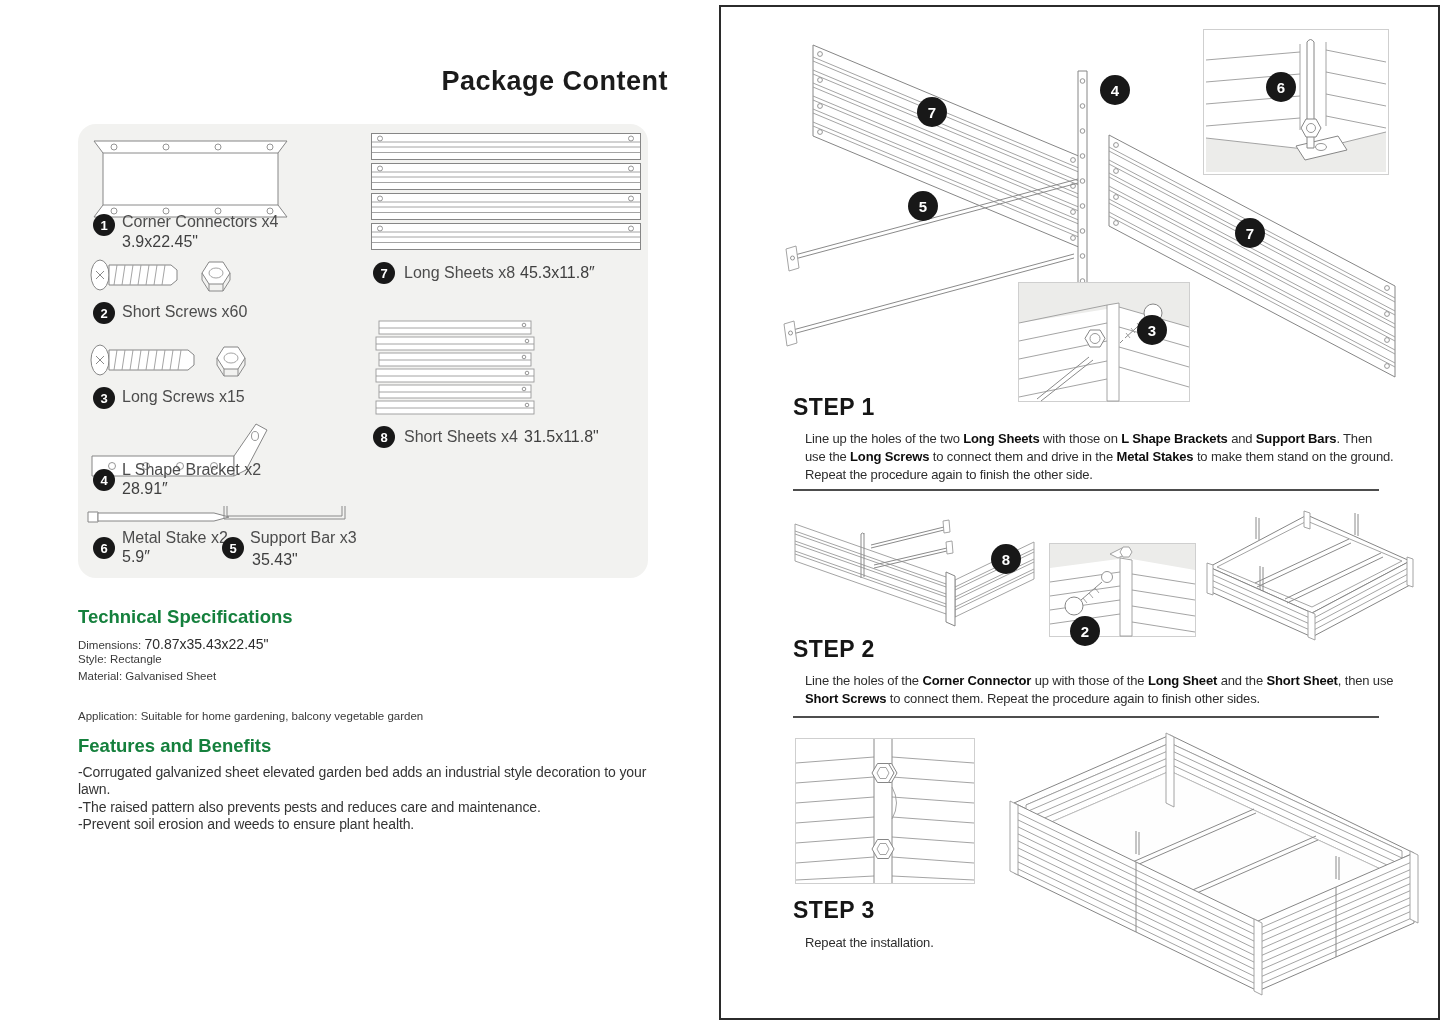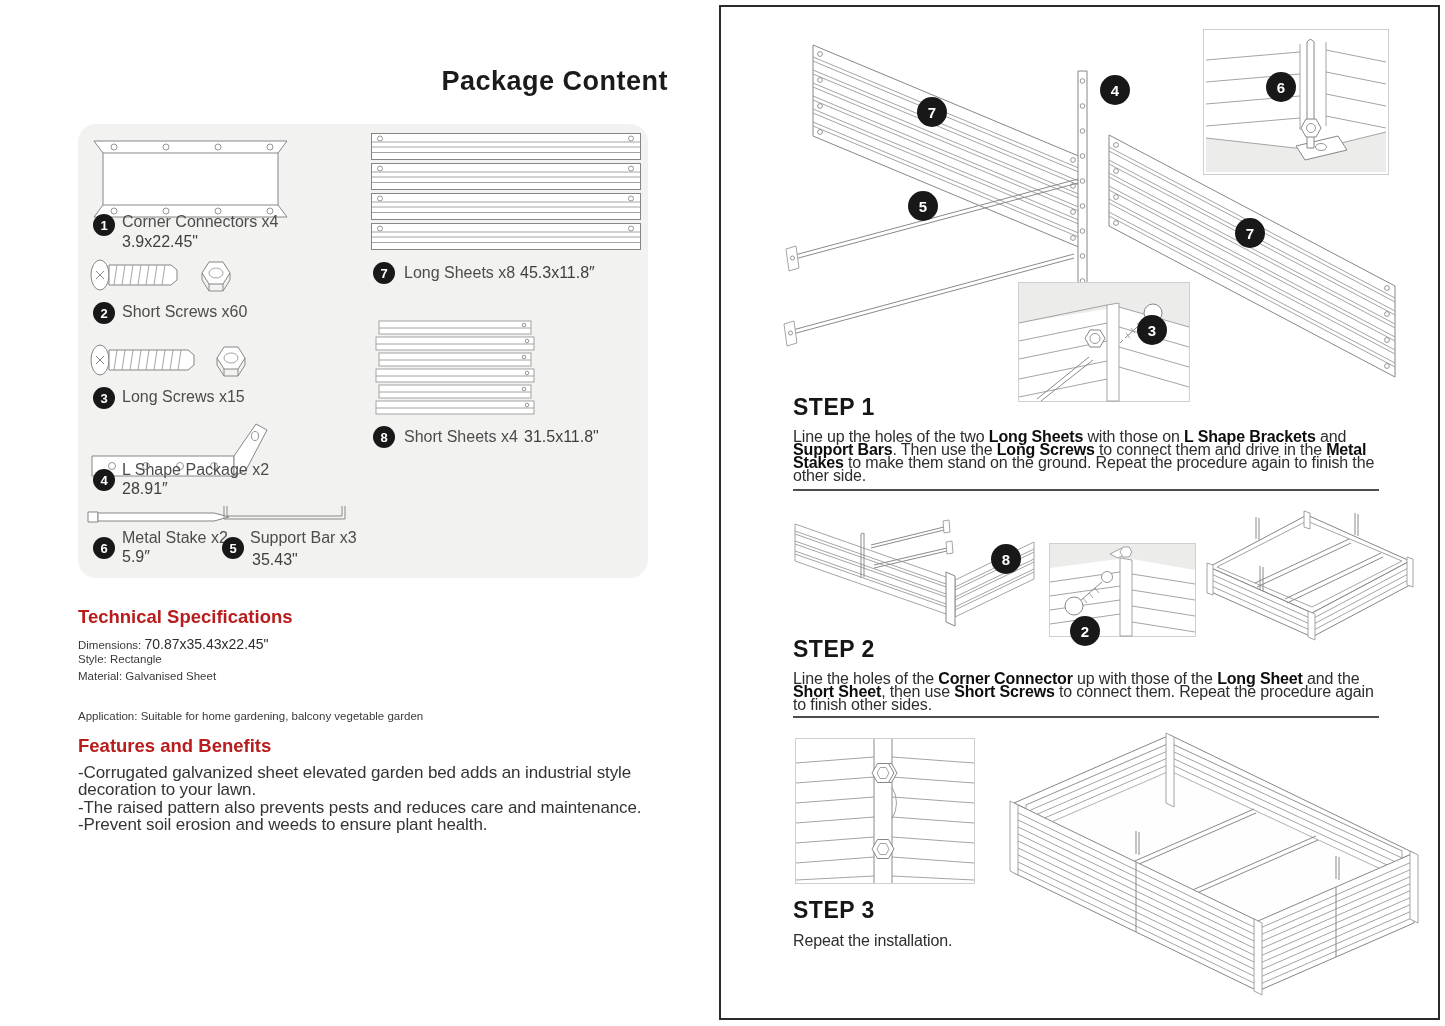--- a/index.html
+++ b/index.html
@@ -10,28 +10,28 @@
   }
   .abs{position:absolute;}
   
   .pkg-title{left:98px;top:66px;width:570px;text-align:right;font-size:27px;font-weight:bold;color:#1b1b1b;letter-spacing:.5px;}
   .parts-box{left:78px;top:124px;width:570px;height:454px;background:#f2f2f0;border-radius:18px;}
   .part-label{font-size:16px;color:#4c4c4c;white-space:nowrap;}
   .part-dim{font-size:16px;color:#3f3f3f;white-space:nowrap;}
   .balloon{position:absolute;border-radius:50%;background:#181818;color:#fff;display:flex;align-items:center;justify-content:center;font-weight:bold;z-index:30;}
   .b22{width:22px;height:22px;font-size:13px;}
   .b30{width:30px;height:30px;font-size:15px;}
-  .spec-head{font-size:18.5px;font-weight:bold;color:#b91c1c;}
+  .spec-head{font-size:18.5px;font-weight:bold;color:#15803d;}
   .spec-line{font-size:11.5px;color:#3a3a3a;}
   .spec-dim-val{font-size:14px;color:#2c2c2c;}
-  .feat-item{font-size:17px;color:#343434;line-height:17.3px;letter-spacing:-0.1px;}
+  .feat-item{font-size:14px;color:#343434;line-height:17.3px;letter-spacing:-0.1px;}
   
   .panel{left:719px;top:5px;width:721px;height:1015px;border:2px solid #2b2b2b;box-sizing:border-box;background:#fff;}
   .step-title{font-size:23px;font-weight:bold;color:#161616;letter-spacing:.5px;}
-  .step-body{font-size:16px;line-height:13px;color:#2d2d2d;letter-spacing:-0.15px;}
+  .step-body{font-size:13px;line-height:18px;color:#2d2d2d;letter-spacing:-0.15px;margin-left:12px;}
   .step-body b{color:#0d0d0d;}
   .divider{height:2px;background:#4d4d4d;}
   .inset{background:#fff;border:1px solid #cfcfcf;box-sizing:border-box;z-index:10;}
   svg{position:absolute;overflow:visible;}
   .ln{stroke:#8a8a8a;stroke-width:1;fill:none;}
   .ln2{stroke:#9a9a9a;stroke-width:.9;fill:none;}
   .fw{fill:#ffffff;stroke:#868686;stroke-width:1;}
   .fw2{fill:#ffffff;stroke:#9a9a9a;stroke-width:.9;}
   .gray{fill:#ececea;stroke:none;}
   .hole{fill:#ffffff;stroke:#8a8a8a;stroke-width:.9;}
@@ -159,21 +159,21 @@
 <div class="abs part-label" style="left:122px;top:213px">Corner Connectors x4</div>
 <div class="abs part-dim" style="left:122px;top:233px">3.9x22.45"</div>
 
 <div class="balloon b22 abs" style="left:93px;top:302px">2</div>
 <div class="abs part-label" style="left:122px;top:303px">Short Screws x60</div>
 
 <div class="balloon b22 abs" style="left:93px;top:387px">3</div>
 <div class="abs part-label" style="left:122px;top:388px">Long Screws x15</div>
 
 <div class="balloon b22 abs" style="left:93px;top:469px">4</div>
-<div class="abs part-label" style="left:122px;top:461px">L Shape Package x2</div>
+<div class="abs part-label" style="left:122px;top:461px">L Shape Bracket x2</div>
 <div class="abs part-dim" style="left:122px;top:480px">28.91″</div>
 
 <div class="balloon b22 abs" style="left:93px;top:537px">6</div>
 <div class="abs part-label" style="left:122px;top:529px">Metal Stake x2</div>
 <div class="abs part-dim" style="left:122px;top:548px">5.9″</div>
 
 <div class="balloon b22 abs" style="left:222px;top:537px">5</div>
 <div class="abs part-label" style="left:250px;top:529px">Support Bar x3</div>
 <div class="abs part-dim" style="left:252px;top:551px">35.43"</div>
 

